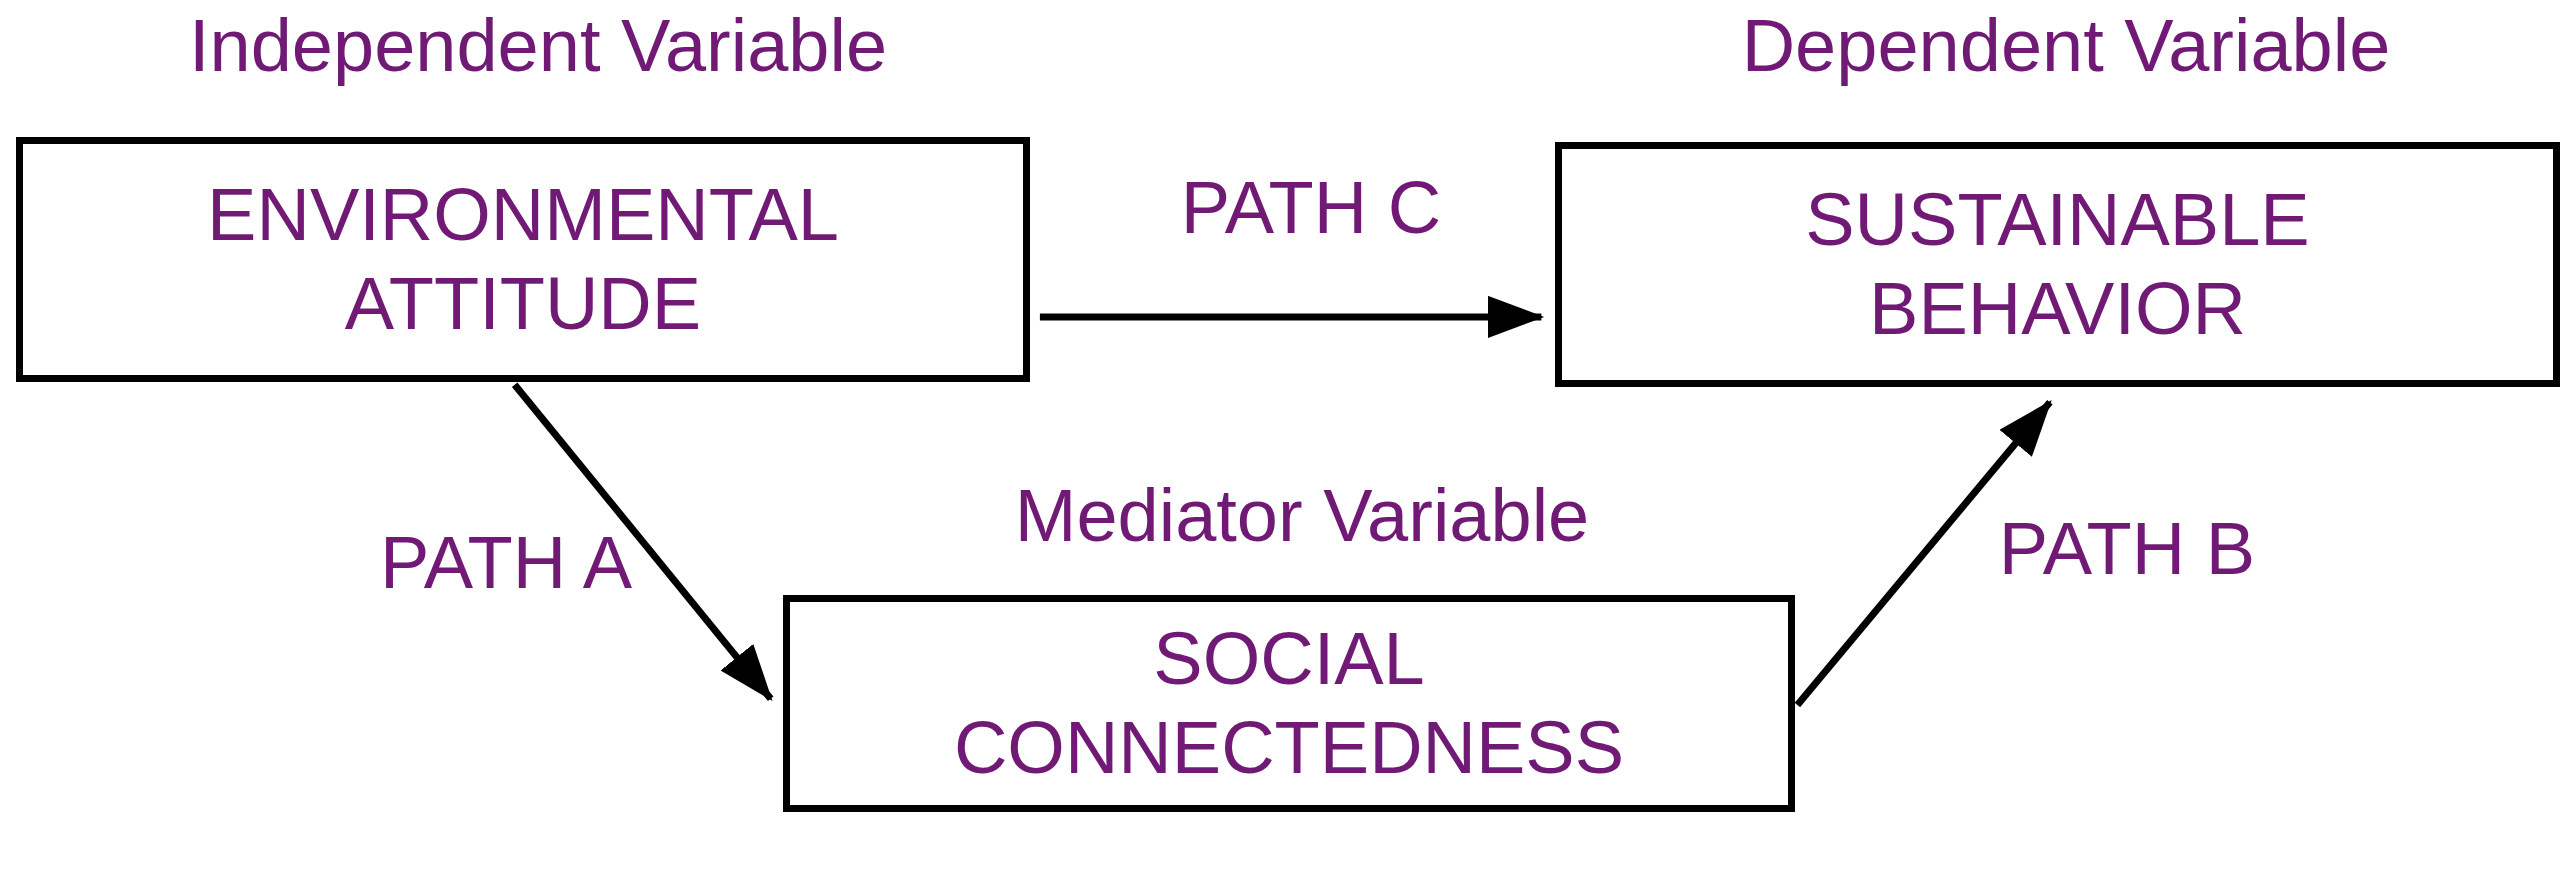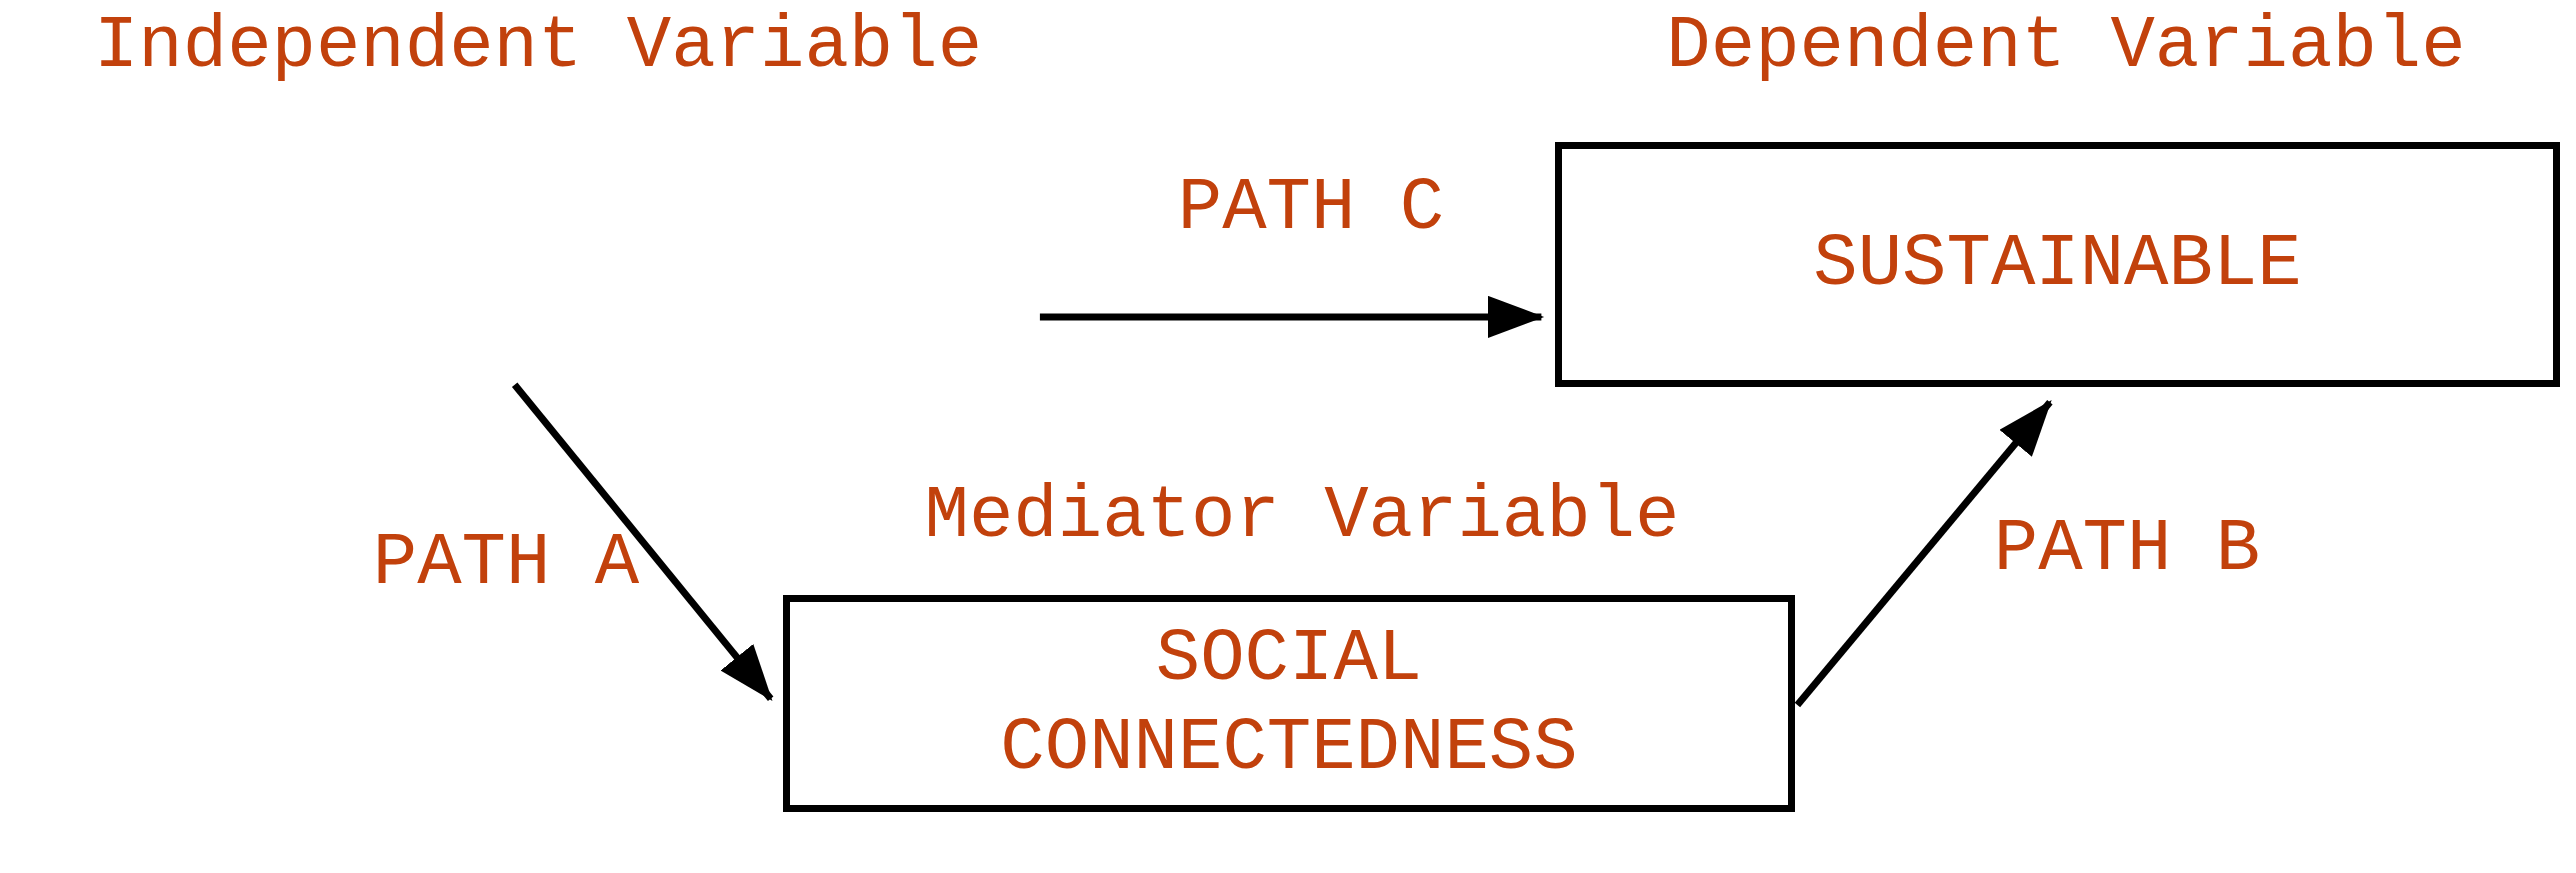--- a/index.html
+++ b/index.html
@@ -5,22 +5,22 @@
   html, body {
     margin: 0;
     padding: 0;
     background: #ffffff;
   }
   #canvas {
     position: relative;
     width: 2576px;
     height: 874px;
     background: #ffffff;
-    font-family: Liberation Mono, monospace;
-    color: #c2410c;
+    font-family: Liberation Sans, sans-serif;
+    color: #701a75;
     overflow: hidden;
   }
   .node-box {
     position: absolute;
     box-sizing: border-box;
     border: 7px solid #000000;
     background: #ffffff;
     display: flex;
     flex-direction: column;
     align-items: center;
@@ -87,23 +87,28 @@
     <defs>
       <marker id="arrowhead" markerWidth="9" markerHeight="7" refX="7.6" refY="3" orient="auto">
         <path d="M0,0 L8,3 L0,6 Z" fill="#000000"></path>
       </marker>
     </defs>
     <line x1="1182" y1="360" x2="1752" y2="360" marker-end="url(#arrowhead)"></line>
     <line x1="585" y1="437" x2="876" y2="794" marker-end="url(#arrowhead)"></line>
     <line x1="2043" y1="801" x2="2330" y2="457" marker-end="url(#arrowhead)"></line>
   </svg>
 
+  <div class="node-box" id="box-independent">
+    <span class="box-line">ENVIRONMENTAL</span>
+    <span class="box-line">ATTITUDE</span>
+  </div>
 
   <div class="node-box" id="box-dependent">
     <span class="box-line">SUSTAINABLE</span>
+    <span class="box-line">BEHAVIOR</span>
   </div>
 
   <div class="node-box" id="box-mediator">
     <span class="box-line">SOCIAL</span>
     <span class="box-line">CONNECTEDNESS</span>
   </div>
 
   <div class="path-label" id="label-path-c">PATH C</div>
 
   <div class="path-label" id="label-path-a">PATH A</div>

